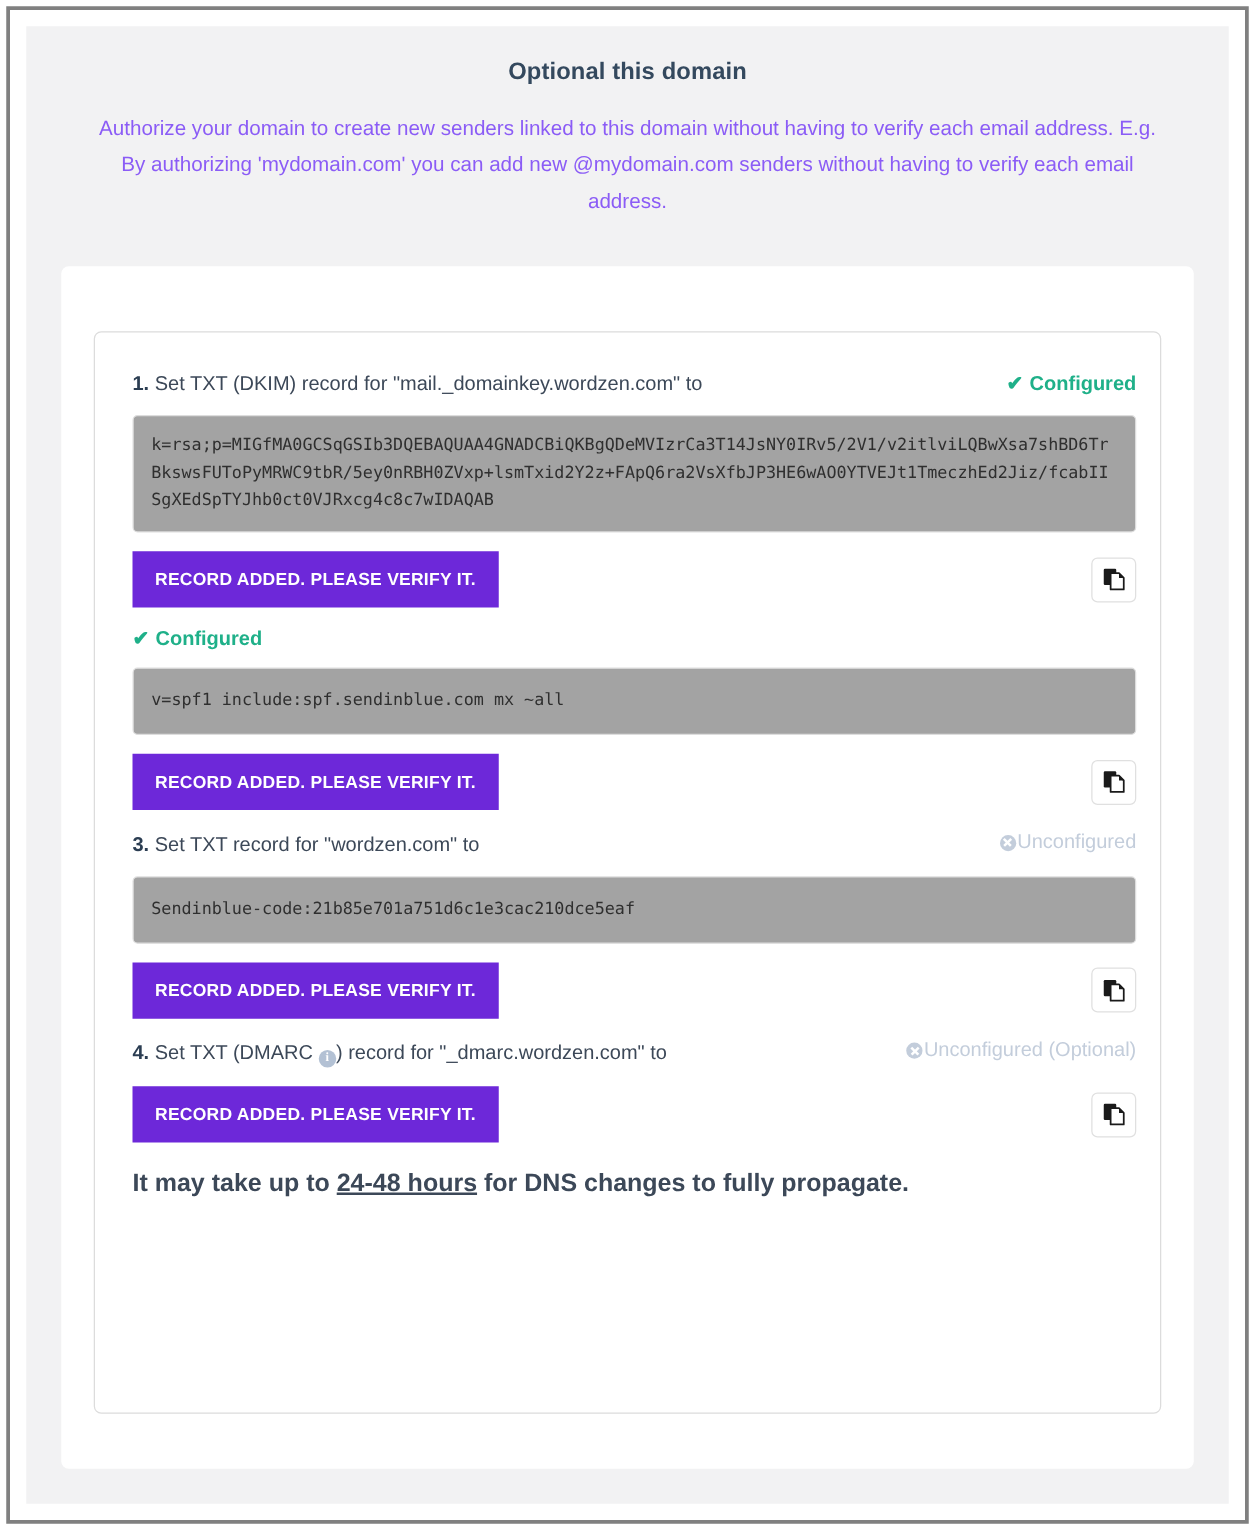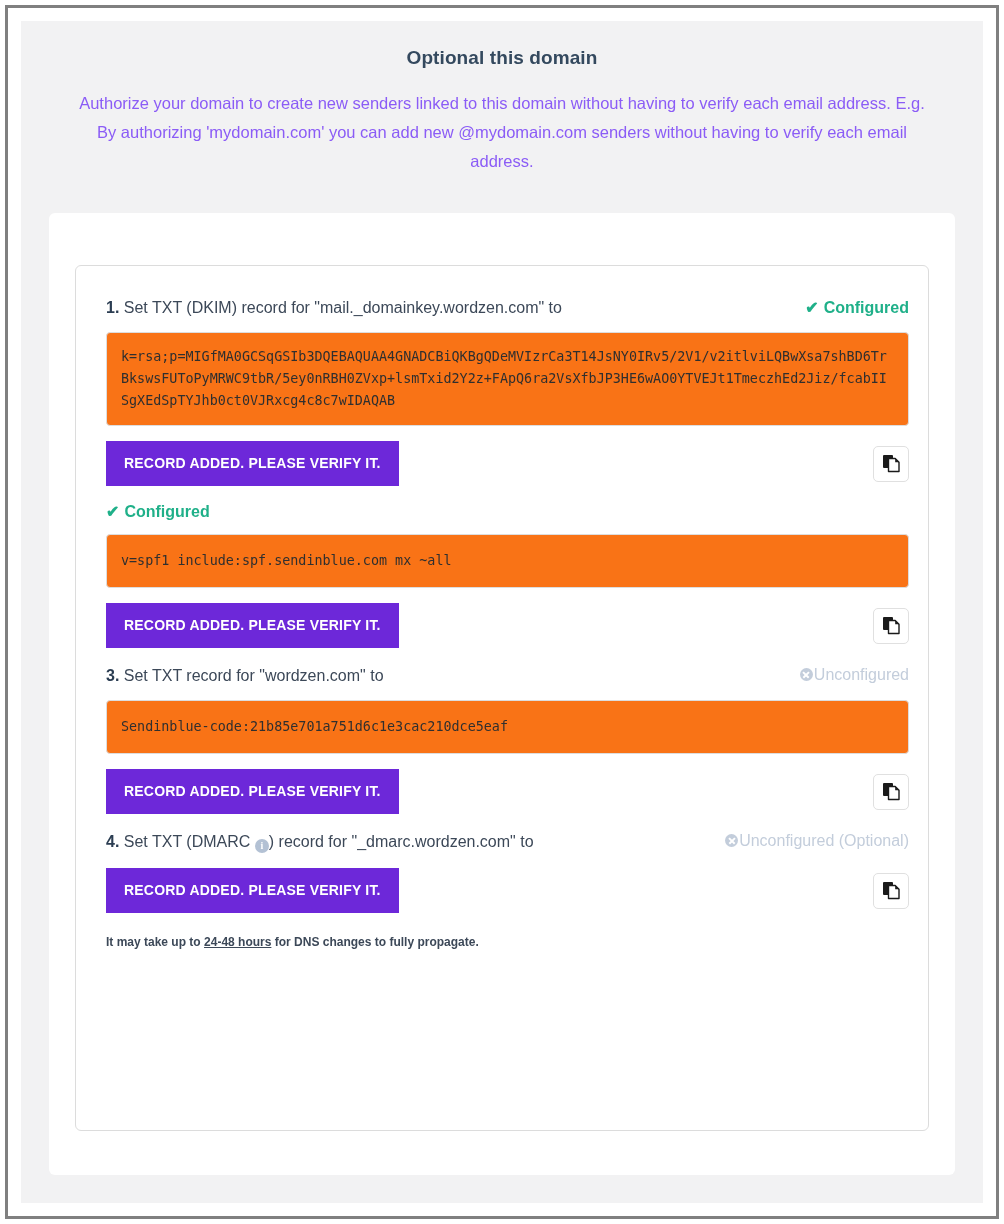--- a/index.html
+++ b/index.html
@@ -151,21 +151,21 @@
     top: 5.8px;
     width: 8px;
     height: 1.6px;
     background: #ffffff;
   }
   .xcircle-glyph::before { transform: rotate(45deg); }
   .xcircle-glyph::after  { transform: rotate(-45deg); }
 
   .code-box {
     border: 1px solid #dddddd;
-    background: #f97316;
+    background: #a3a3a3;
     border-radius: 4px;
     padding: 13px 14px 13px 14px;
     font-family: "DejaVu Sans Mono", monospace;
     font-size: 13.4px;
     line-height: 22px;
     color: #2f2f2f;
     word-break: break-all;
     white-space: pre-wrap;
   }
   .code-box.onelinepad { padding: 15px 14px; }
@@ -200,21 +200,21 @@
     background: #ffffff;
     display: flex;
     align-items: center;
     justify-content: center;
     cursor: pointer;
     padding: 0;
   }
   .copy-btn svg { display: block; }
 
   .footer-note {
-    font-size: 12px;
+    font-size: 20px;
     font-weight: bold;
     color: #3c4858;
     margin-top: 22px;
     padding-bottom: 2px;
   }
   .footer-note u { text-decoration: underline; }
 </style>
 </head>
 <body>
 

